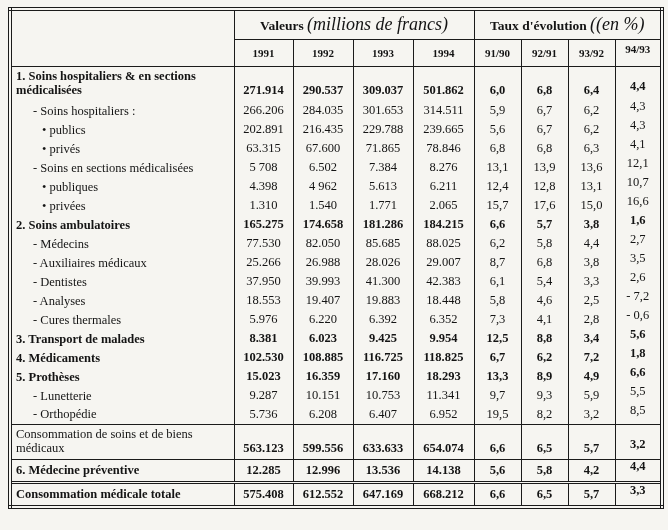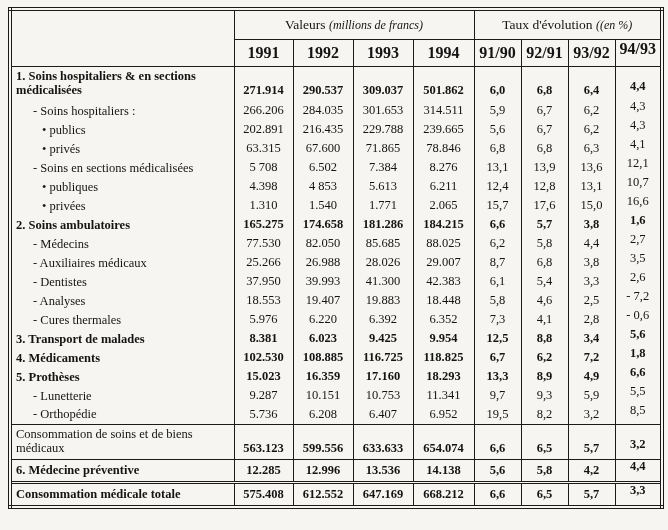--- a/index.html
+++ b/index.html
@@ -21,23 +21,23 @@
   }
   th, td { overflow: hidden; }
   thead th {
     border-left: 1px solid #1b1b1b;
     font-weight: bold;
     padding: 0;
     text-align: center;
   }
   thead th.corner { border-left: none; border-bottom: 1px solid #1b1b1b; }
   tr.group-row th { height: 30px; border-bottom: 1px solid #1b1b1b; font-size: 13.5px; }
-  .gh-main { font-weight: normal; }
-  .gh-sub { font-style: italic; font-weight: normal; font-size: 12px; }
-  tr.year-row th { height: 27px; border-bottom: 1px solid #1b1b1b; font-size: 16px; }
+  .gh-main { font-weight: bold; }
+  .gh-sub { font-style: italic; font-weight: normal; font-size: 18px; }
+  tr.year-row th { height: 27px; border-bottom: 1px solid #1b1b1b; font-size: 11px; }
   tbody td {
     border-left: 1px solid #1b1b1b;
     font-size: 12.5px;
     height: 19px;
     padding: 0 1px;
     vertical-align: middle;
   }
   tbody td.label-col {
     border-left: none;
     text-align: left;
@@ -146,21 +146,21 @@
           <td class="num val-col">7.384</td>
           <td class="num val-col">8.276</td>
           <td class="num evo-col">13,1</td>
           <td class="num evo-col">13,9</td>
           <td class="num evo-col">13,6</td>
           <td class="num evo-col"><span class="skew-up">12,1</span></td>
         </tr>
         <tr>
           <td class="label-col indent-2">• publiques</td>
           <td class="num val-col">4.398</td>
-          <td class="num val-col">4 853</td>
+          <td class="num val-col">4 962</td>
           <td class="num val-col">5.613</td>
           <td class="num val-col">6.211</td>
           <td class="num evo-col">12,4</td>
           <td class="num evo-col">12,8</td>
           <td class="num evo-col">13,1</td>
           <td class="num evo-col"><span class="skew-up">10,7</span></td>
         </tr>
         <tr>
           <td class="label-col indent-2">• privées</td>
           <td class="num val-col">1.310</td>

